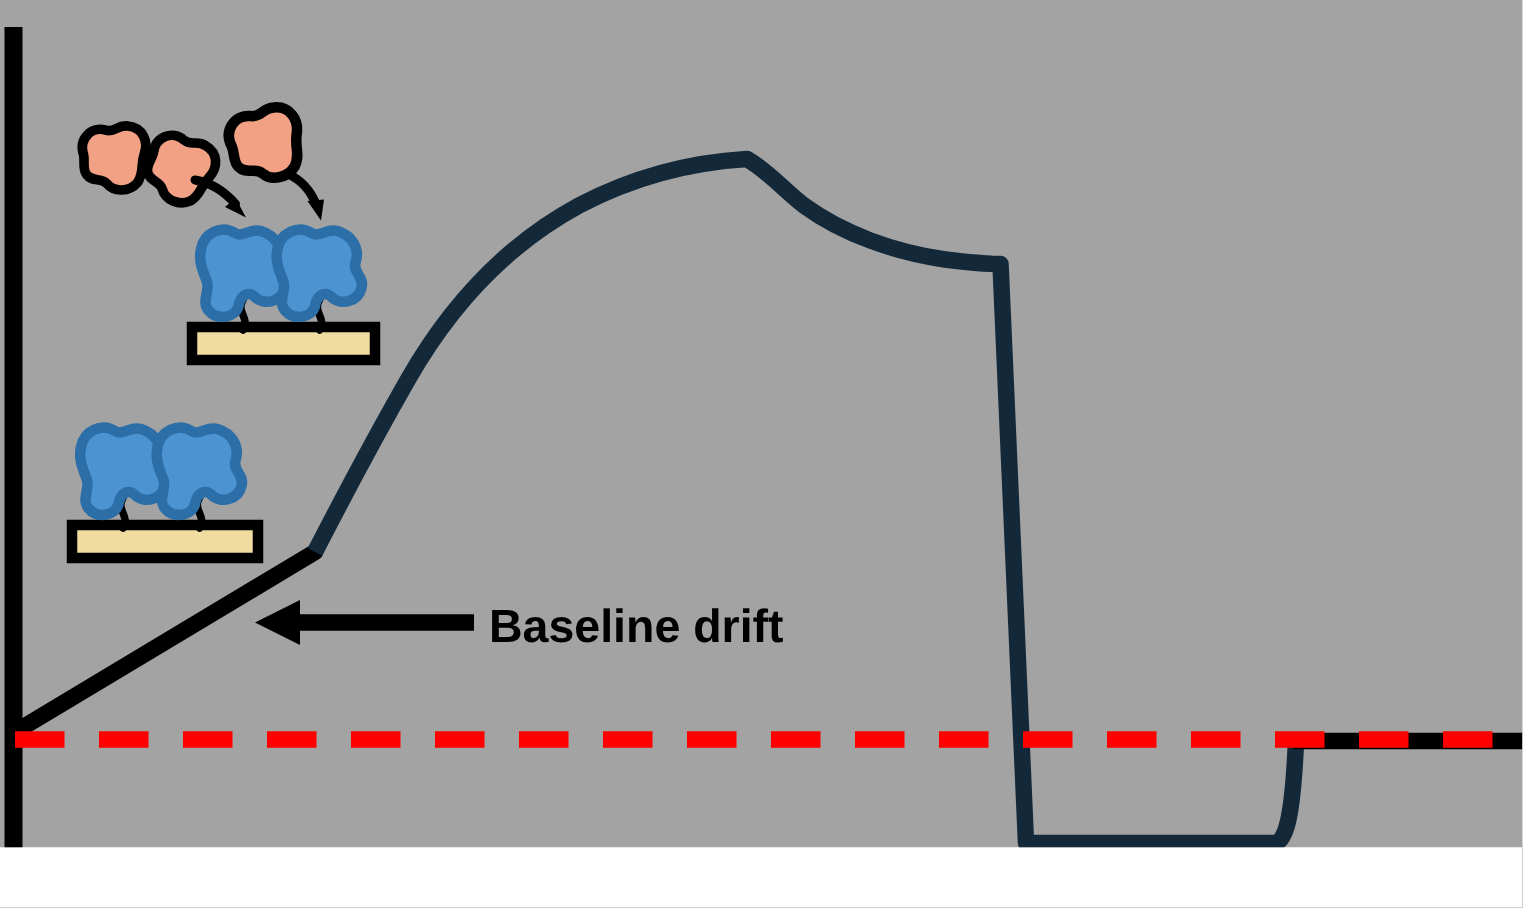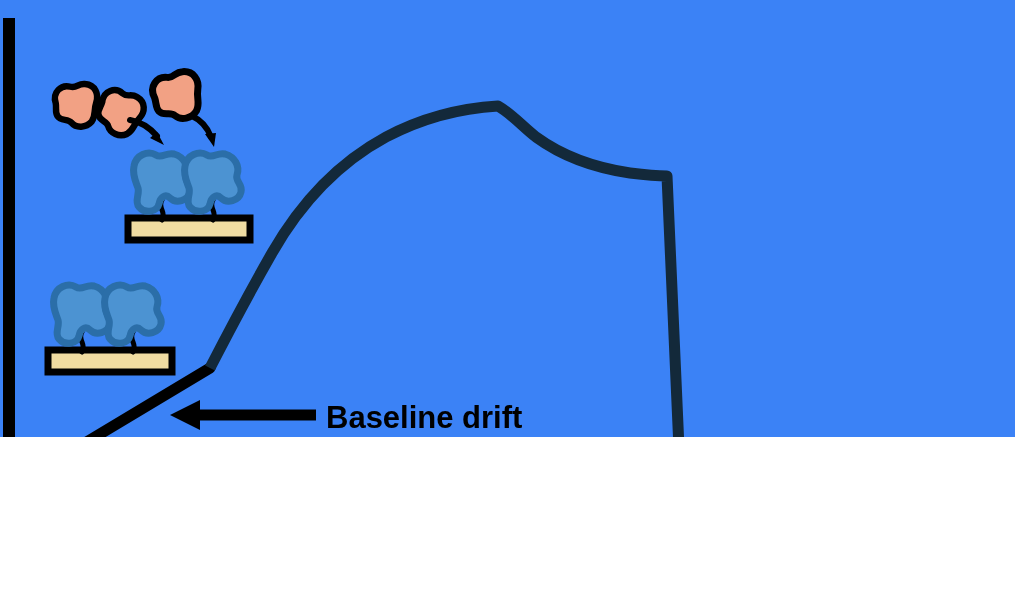--- a/index.html
+++ b/index.html
@@ -7,22 +7,22 @@
     margin: 0;
     padding: 0;
     background: #ffffff;
   }
   body {
     font-family: "Liberation Sans", sans-serif;
   }
   #figure {
     position: relative;
     width: 1015px;
-    height: 437px;
-    background: #3b82f6;
+    height: 565px;
+    background: #a3a3a3;
     overflow: hidden;
   }
   #figure svg {
     position: absolute;
     top: 0;
     left: 0;
     display: block;
   }
   .annotation-label {
     font-family: "Liberation Sans", sans-serif;

